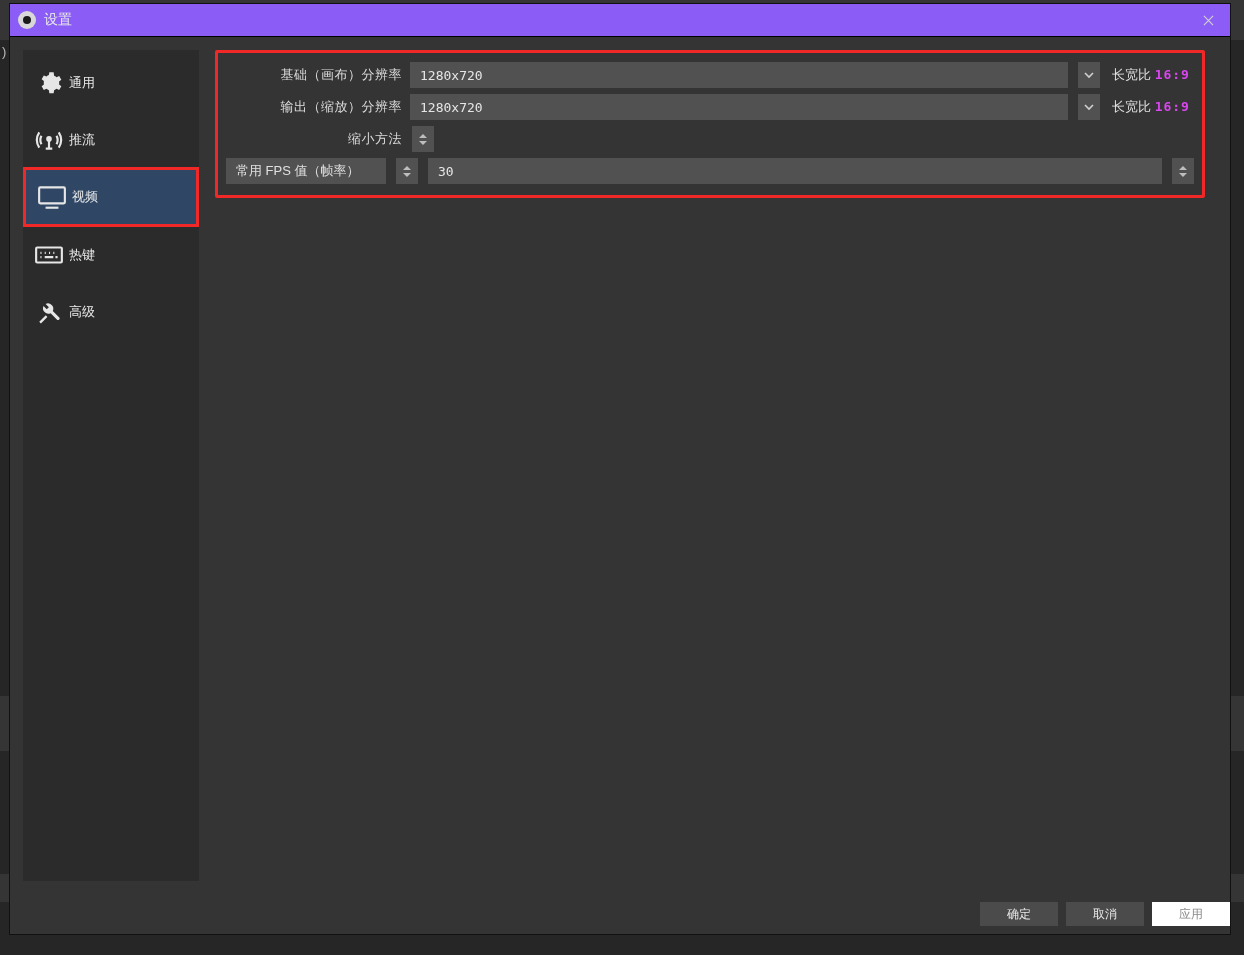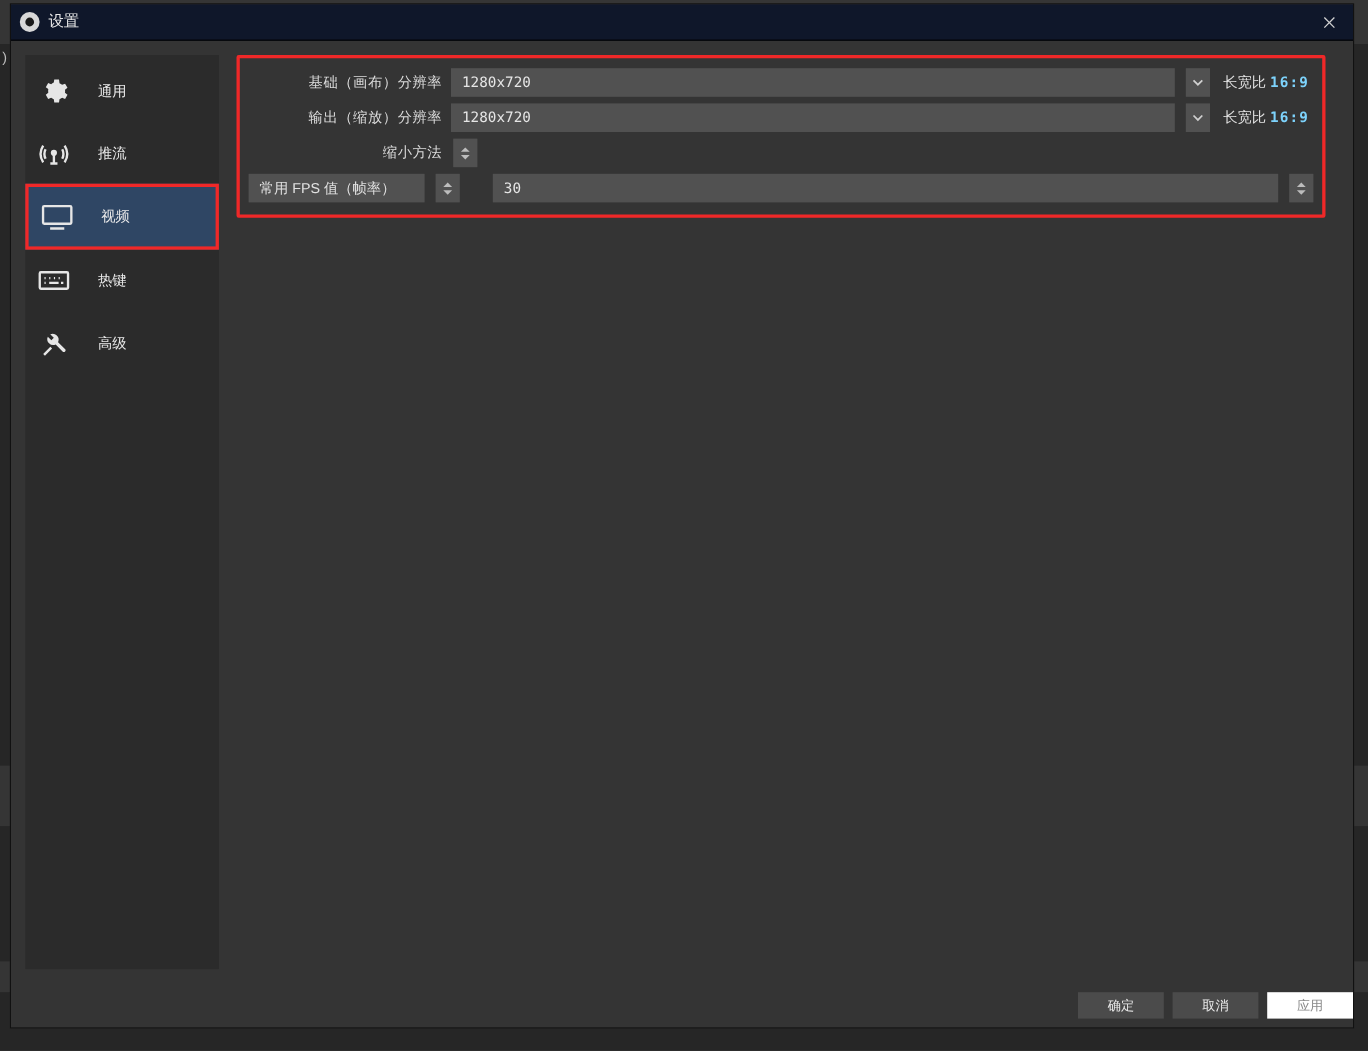--- a/index.html
+++ b/index.html
@@ -24,21 +24,21 @@
       left: 9px; top: 3px;
       right: 13px; bottom: 20px;
       background: #343434;
       border: 1px solid #111;
       z-index: 5;
       display: flex;
       flex-direction: column;
     }
     .titlebar {
       height: 33px;
-      background: #0f172a;
+      background: #8b5cf6;
       display: flex;
       align-items: center;
       padding: 0 8px;
       border-bottom: 1px solid #000;
       position: relative;
     }
     .titlebar .appicon {
       width: 18px; height: 18px;
       border-radius: 50%;
       background: #d8d8d8;
@@ -70,21 +70,21 @@
       margin: 13px 0 13px 13px;
       display: flex;
       flex-direction: column;
       padding: 4px 0;
     }
     .nav-item {
       height: 57px;
       display: flex;
       align-items: center;
       padding: 0 8px;
-      gap: 22px;
+      gap: 2px;
       color: #eaeaea;
       font-size: 13px;
       cursor: pointer;
     }
     .nav-item.active {
       background: #2f4664;
       border: 3px solid #f02828;
       height: 60px;
       margin: -1px 0;
     }
@@ -161,21 +161,21 @@
     .aspect {
       width: 86px;
       text-align: left;
       color: #e2e2e2;
       white-space: nowrap;
       padding-left: 4px;
     }
     .aspect .ratio {
       font-family: monospace;
       font-weight: bold;
-      color: #7dd3fc;
+      color: #d946ef;
       letter-spacing: 1px;
     }
 
     .footer {
       height: 40px;
       display: flex;
       align-items: center;
       justify-content: flex-end;
       gap: 8px;
       padding-right: 0;
@@ -301,21 +301,21 @@
         </div>
 
         <div class="row">
           <div class="fps-type-combo" style="width:160px">
             <span>常用 FPS 值（帧率）</span>
           </div>
           <div class="arrows-btn" style="margin-left:2px">
             <div class="up"></div>
             <div class="down"></div>
           </div>
-          <div class="combo flex" style="margin-left:22px">
+          <div class="combo flex" style="margin-left:2px">
             <span class="value">30</span>
           </div>
           <div class="arrows-btn">
             <div class="up"></div>
             <div class="down"></div>
           </div>
         </div>
       </div>
     </div>
   </div>

